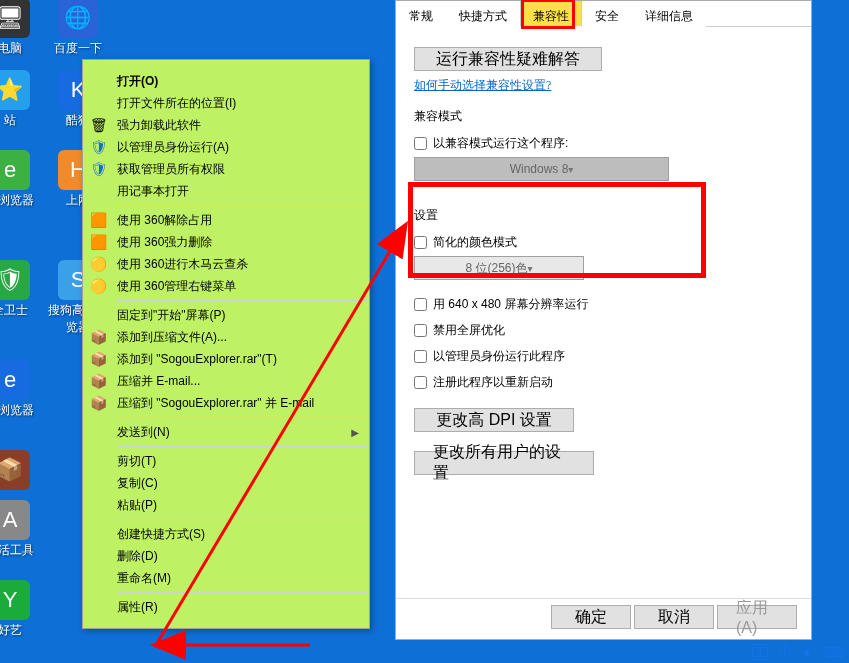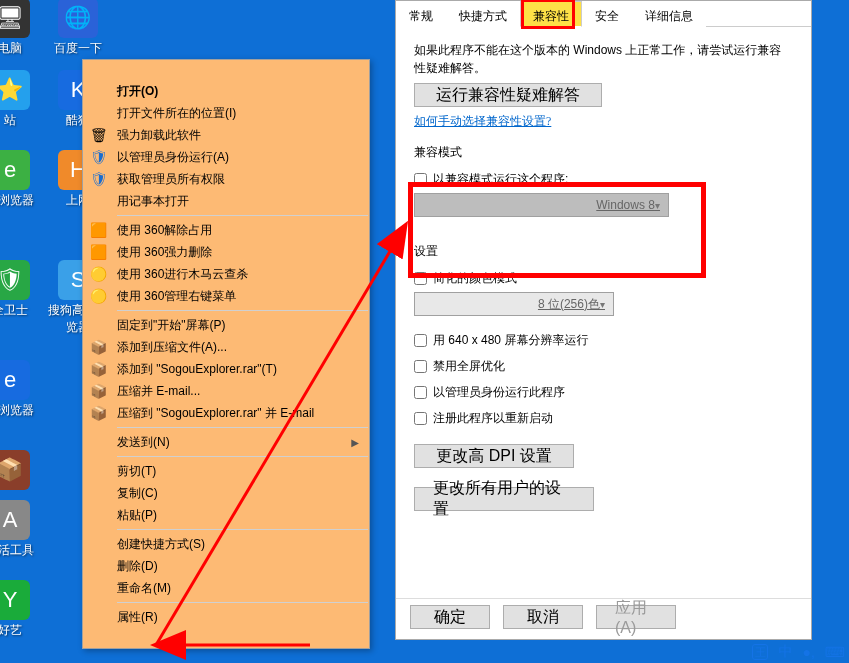--- a/index.html
+++ b/index.html
@@ -15,23 +15,23 @@
   .desktop { position: absolute; inset: 0; }
 
   
   .di { position: absolute; width: 60px; text-align: center; color: #fff; font-size: 12px; }
   .di .ico { width: 40px; height: 40px; margin: 0 auto 2px; border-radius: 6px; display:flex; align-items:center; justify-content:center; font-size:22px; color:#fff; }
   .di .lbl { text-shadow: 1px 1px 2px rgba(0,0,0,.6); }
 
   
   .cmenu {
     position: absolute; left: 82px; top: 59px;
-    width: 288px; background: #fdba74;
+    width: 288px; background: #bef264;
     border: 1px solid #a0a0a0; box-shadow: 2px 2px 6px rgba(0,0,0,.3);
-    padding: 20px 0;
+    padding: 10px 0;
   }
   .cm-item {
     display: flex; align-items: center;
     height: 22px; padding: 0 20px 0 34px;
     position: relative;
     white-space: nowrap;
   }
   .cm-item .cm-ico {
     position: absolute; left: 6px; width: 20px; height: 20px;
     display:flex;align-items:center;justify-content:center; font-size:14px;
@@ -73,38 +73,38 @@
     background: #e1e1e1; border: 1px solid #adadad;
     height: 24px; padding: 0 18px; font-size:16px;
   }
   .btn.wide { width: 188px; }
   .link { color: #0066cc; text-decoration: underline; font-family: Liberation Serif, serif; }
 
   .group-hdr { margin: 14px 0 6px; }
   .chk-row { display:flex; align-items:center; height: 24px; margin: 2px 0; }
   .chk-row input[type=checkbox] { margin-right: 6px; width:13px; height:13px; }
   .combo {
-    display:flex; align-items:center; justify-content:flex-end;
-    width: 255px; height: 24px; padding: 0 8px;
-    background: #bdbdbd; border: 1px solid #a0a0a0; color:#666;text-decoration:underline;
+    display:flex; align-items:center; justify-content:center;
+    width: 255px; height: 24px; padding: 0 16px;
+    background: #bdbdbd; border: 1px solid #a0a0a0; color:#666;
   }
   .combo .caret { font-size: 10px; color:#777; }
-  .combo.small { width: 200px; background:#e8e8e8; }
+  .combo.small { width: 170px; background:#e8e8e8; }
 
   .big-hl {
     position: absolute; border: 5px solid #f00;
     left: 12px; top: 155px; width: 298px; height: 96px;
     pointer-events:none;
   }
 
   
   .dlg-btns {
     position: absolute; left:0; right:0; bottom: 10px; padding: 6px 14px 0;
     border-top: 1px solid #ddd;
-    display:flex; gap: 13px;
+    display:flex; justify-content:flex-end; gap: 3px;
   }
   .dlg-btns .btn { width: 80px; }
   .btn.disabled { color:#9a9a9a; }
 
   
   svg.overlay { position:absolute; left:0; top:0; pointer-events:none; }
 
   
   .ime {
     position:absolute; right: 4px; bottom: 2px;
@@ -272,21 +272,20 @@
     <div class="tab">
         <span>安全</span>
       </div>
     <div class="tab">
         <span>详细信息</span>
       </div>
     <div class="tab-hl t1"></div>
   </div>
 
   <div class="dlg-body">
-    <div class="para">如果此程序不能在这个版本的 Windows 上正常工作，请尝试运行兼容性疑难解答。</div>
 
     <div style="margin:6px 0">
       <div class="btn wide">运行兼容性疑难解答</div>
     </div>
 
     <a class="link" href="#">如何手动选择兼容性设置?</a>
 
     <div class="group-hdr">兼容模式</div>
     <div class="chk-row">
       <input type="checkbox" style="">

